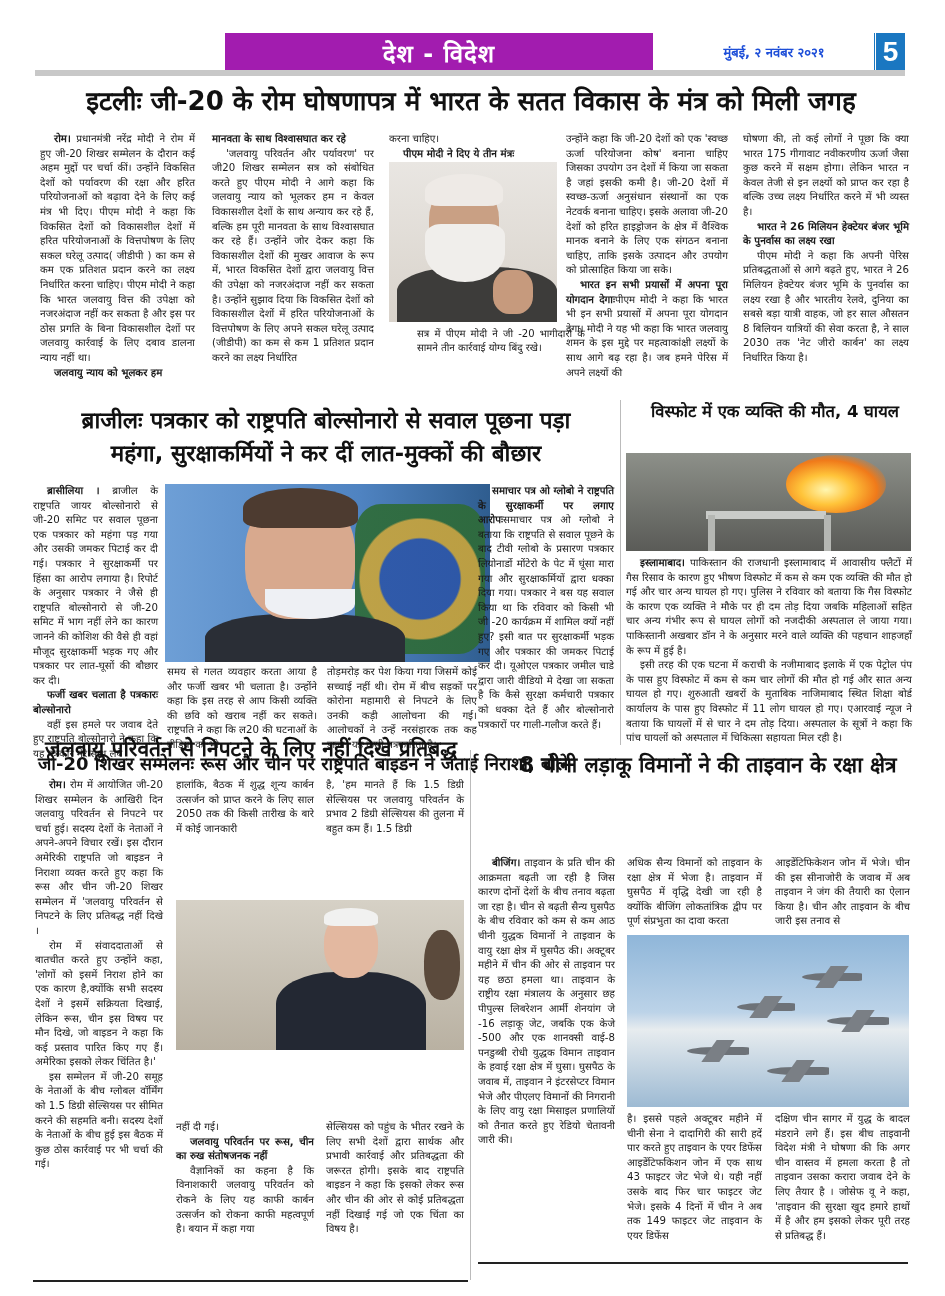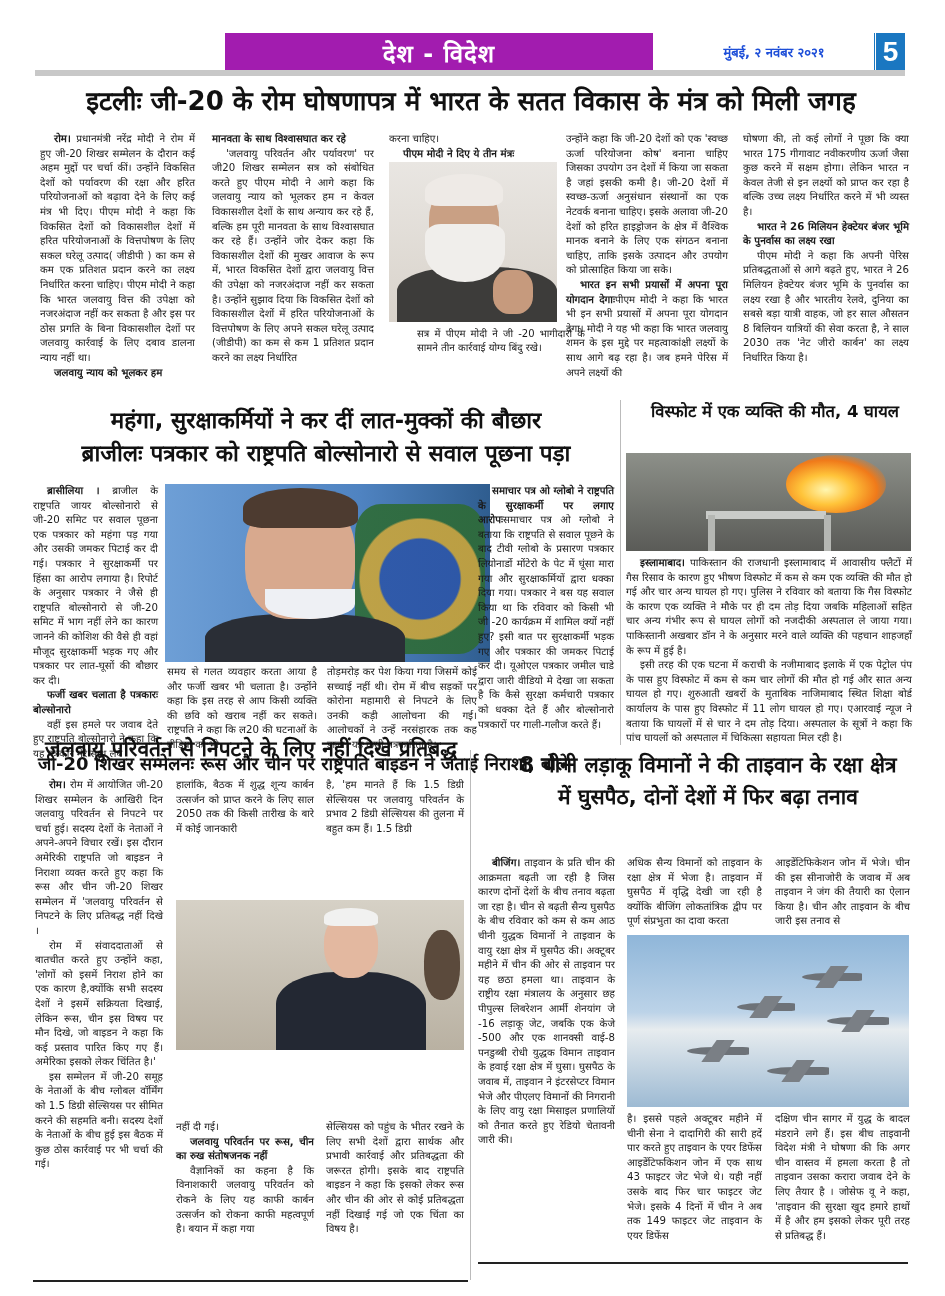--- a/index.html
+++ b/index.html
@@ -101,22 +101,22 @@
   <p style="text-indent:0">उन्होंने कहा कि जी-20 देशों को एक 'स्वच्छ ऊर्जा परियोजना कोष' बनाना चाहिए जिसका उपयोग उन देशों में किया जा सकता है जहां इसकी कमी है। जी-20 देशों में स्वच्छ-ऊर्जा अनुसंधान संस्थानों का एक नेटवर्क बनाना चाहिए। इसके अलावा जी-20 देशों को हरित हाइड्रोजन के क्षेत्र में वैश्विक मानक बनाने के लिए एक संगठन बनाना चाहिए, ताकि इसके उत्पादन और उपयोग को प्रोत्साहित किया जा सके।</p>
   <p><b>भारत इन सभी प्रयासों में अपना पूरा योगदान देगाः</b><span>पीएम मोदी ने कहा कि भारत भी इन सभी प्रयासों में अपना पूरा योगदान देगा। मोदी ने यह भी कहा कि भारत जलवायु शमन के इस मुद्दे पर महत्वाकांक्षी लक्ष्यों के साथ आगे बढ़ रहा है। जब हमने पेरिस में अपने लक्ष्यों की</span></p>
 </div>
 <div class="col" style="left:743px; top:132px; width:166px;">
   <p style="text-indent:0">घोषणा की, तो कई लोगों ने पूछा कि क्या भारत 175 गीगावाट नवीकरणीय ऊर्जा जैसा कुछ करने में सक्षम होगा। लेकिन भारत न केवल तेजी से इन लक्ष्यों को प्राप्त कर रहा है बल्कि उच्च लक्ष्य निर्धारित करने में भी व्यस्त है।</p>
   <p class="sub">भारत ने 26 मिलियन हेक्टेयर बंजर भूमि के पुनर्वास का लक्ष्य रखा</p>
   <p>पीएम मोदी ने कहा कि अपनी पेरिस प्रतिबद्धताओं से आगे बढ़ते हुए, भारत ने 26 मिलियन हेक्टेयर बंजर भूमि के पुनर्वास का लक्ष्य रखा है और भारतीय रेलवे, दुनिया का सबसे बड़ा यात्री वाहक, जो हर साल औसतन 8 बिलियन यात्रियों की सेवा करता है, ने साल 2030 तक 'नेट जीरो कार्बन' का लक्ष्य निर्धारित किया है।</p>
 </div>
 
 <div class="headline h-brazil">
+  <div>ब्राजीलः पत्रकार को राष्ट्रपति बोल्सोनारो से सवाल पूछना पड़ा</div>
   <div>महंगा, सुरक्षाकर्मियों ने कर दीं लात-मुक्कों की बौछार</div>
-  <div>ब्राजीलः पत्रकार को राष्ट्रपति बोल्सोनारो से सवाल पूछना पड़ा</div>
 </div>
 <div class="col" style="left:33px; top:484px; width:125px;">
   <p><b>ब्रासीलिया ।</b><span> ब्राजील के राष्ट्रपति जायर बोल्सोनारो से जी-20 समिट पर सवाल पूछना एक पत्रकार को महंगा पड़ गया और उसकी जमकर पिटाई कर दी गई। पत्रकार ने सुरक्षाकर्मी पर हिंसा का आरोप लगाया है। रिपोर्ट के अनुसार पत्रकार ने जैसे ही राष्ट्रपति बोल्सोनारो से जी-20 समिट में भाग नहीं लेने का कारण जानने की कोशिश की वैसे ही वहां मौजूद सुरक्षाकर्मी भड़क गए और पत्रकार पर लात-घूसों की बौछार कर दी।</span></p>
   <p class="sub">फर्जी खबर चलाता है पत्रकारः बोल्सोनारो</p>
   <p>वहीं इस हमले पर जवाब देते हुए राष्ट्रपति बोल्सोनारो ने कहा कि यह पत्रकार मेरे साथ लंबे</p>
 </div>
 <div class="photo ph-bolso">
   <div class="flag"></div>
     <div class="suit"></div>
     <div class="head"></div>
@@ -173,21 +173,20 @@
   <p>वैज्ञानिकों का कहना है कि विनाशकारी जलवायु परिवर्तन को रोकने के लिए यह काफी कार्बन उत्सर्जन को रोकना काफी महत्वपूर्ण है। बयान में कहा गया</p>
 </div>
 <div class="col" style="left:326px; top:1120px; width:138px;">
   <p style="text-indent:0">सेल्सियस को पहुंच के भीतर रखने के लिए सभी देशों द्वारा सार्थक और प्रभावी कार्रवाई और प्रतिबद्धता की जरूरत होगी। इसके बाद राष्ट्रपति बाइडन ने कहा कि इसको लेकर रूस और चीन की ओर से कोई प्रतिबद्धता नहीं दिखाई गई जो एक चिंता का विषय है।</p>
 </div>
 <div class="rule" style="left:33px; top:1280px; width:435px;"></div>
 <div class="vrule" style="left:470px; top:750px; height:530px;"></div>
 
 <div class="headline h-taiwan">
   <div>8 चीनी लड़ाकू विमानों ने की ताइवान के रक्षा क्षेत्र</div>
-  <div>में घुसपैठ, दोनों देशों में फिर बढ़ा तनाव</div>
 </div>
 <div class="col" style="left:478px; top:856px; width:137px;">
   <p><b>बीजिंग।</b><span> ताइवान के प्रति चीन की आक्रमता बढ़ती जा रही है जिस कारण दोनों देशों के बीच तनाव बढ़ता जा रहा है। चीन से बढ़ती सैन्य घुसपैठ के बीच रविवार को कम से कम आठ चीनी युद्धक विमानों ने ताइवान के वायु रक्षा क्षेत्र में घुसपैठ की। अक्टूबर महीने में चीन की ओर से ताइवान पर यह छठा हमला था। ताइवान के राष्ट्रीय रक्षा मंत्रालय के अनुसार छह पीपुल्स लिबरेशन आर्मी शेनयांग जे -16 लड़ाकू जेट, जबकि एक केजे -500 और एक शानक्सी वाई-8 पनडुब्बी रोधी युद्धक विमान ताइवान के हवाई रक्षा क्षेत्र में घुसा। घुसपैठ के जवाब में, ताइवान ने इंटरसेप्टर विमान भेजे और पीएलए विमानों की निगरानी के लिए वायु रक्षा मिसाइल प्रणालियों को तैनात करते हुए रेडियो चेतावनी जारी की।</span></p>
 </div>
 <div class="col" style="left:627px; top:856px; width:135px;">
   <p style="text-indent:0">अधिक सैन्य विमानों को ताइवान के रक्षा क्षेत्र में भेजा है। ताइवान में घुसपैठ में वृद्धि देखी जा रही है क्योंकि बीजिंग लोकतांत्रिक द्वीप पर पूर्ण संप्रभुता का दावा करता</p>
 </div>
 <div class="col" style="left:775px; top:856px; width:135px;">
   <p style="text-indent:0">आइडेंटिफिकेशन जोन में भेजे। चीन की इस सीनाजोरी के जवाब में अब ताइवान ने जंग की तैयारी का ऐलान किया है। चीन और ताइवान के बीच जारी इस तनाव से</p>
 </div>

